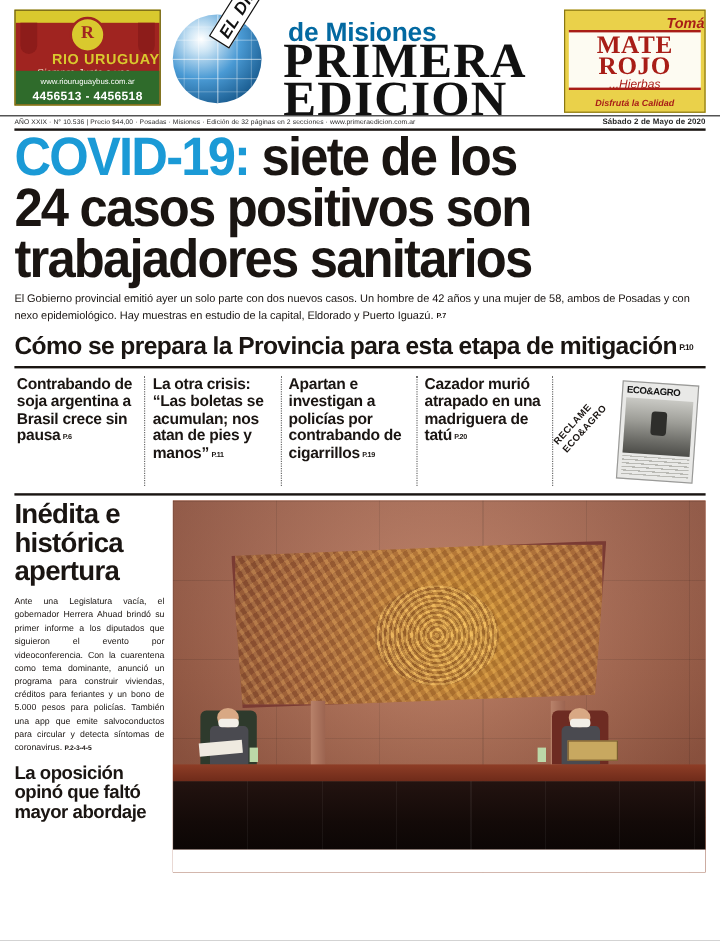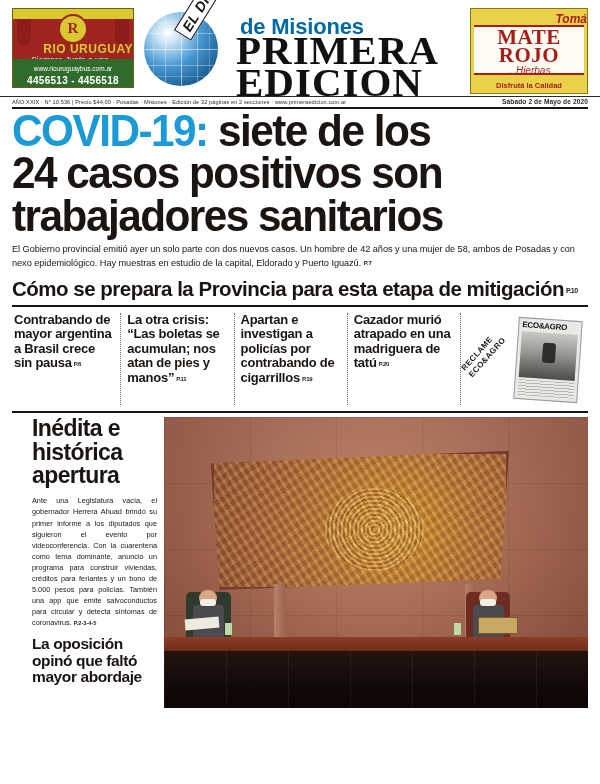--- a/index.html
+++ b/index.html
@@ -234,20 +234,21 @@
     font-size: 10px;
     font-style: italic;
     color: #a81d17;
     z-index: 5;
   }
   .ad-right .calidad {
     position: absolute;
     bottom: 3px; left: 0; right: 0;
     text-align: center;
     font-size: 7.5px;
+    font-style: italic;
     font-weight: bold;
     color: #a81d17;
     z-index: 5;
   }
 
   
   .colophon {
     display: flex;
     justify-content: space-between;
     align-items: center;
@@ -408,21 +409,20 @@
     margin: 6px 12px 0 12px;
     border-top: 2px solid #1a1512;
     padding-top: 4px;
     height: 316px;
     box-sizing: border-box;
   }
   .col-left {
     flex: 0 0 132px;
     padding-right: 7px;
     box-sizing: border-box;
-    margin-left: 20px;
   }
   .art-title {
     font-family: "Liberation Sans Narrow", "Liberation Sans", sans-serif;
     font-weight: bold;
     font-size: 23px;
     line-height: 1.04;
     letter-spacing: -.6px;
     color: #1a1512;
     margin-bottom: 7px;
   }
@@ -647,21 +647,21 @@
     <span>El Gobierno provincial emitió ayer un solo parte con dos nuevos casos. Un hombre de 42 años y una mujer de 58, ambos de Posadas y con nexo epidemiológico. Hay muestras en estudio de la capital, Eldorado y Puerto Iguazú.</span>
     <span class="pageref">P.7</span>
   </div>
 
   <div class="subhead">
     <span>Cómo se prepara la Provincia para esta etapa de mitigación</span><span class="pageref">P.10</span>
   </div>
 
   <div class="teasers">
     <div class="teaser">
-      <span>Contrabando de mayor argentina a Brasil crece sin pausa</span><span class="pageref">P.6</span>
+      <span>Contrabando de soja argentina a Brasil crece sin pausa</span><span class="pageref">P.6</span>
     </div>
     <div class="teaser">
       <span>La otra crisis: “Las boletas se acumulan; nos atan de pies y manos”</span><span class="pageref">P.11</span>
     </div>
     <div class="teaser">
       <span>Apartan e investigan a policías por contrabando de cigarrillos</span><span class="pageref">P.19</span>
     </div>
     <div class="teaser">
       <span>Cazador murió atrapado en una madriguera de tatú</span><span class="pageref">P.20</span>
     </div>

